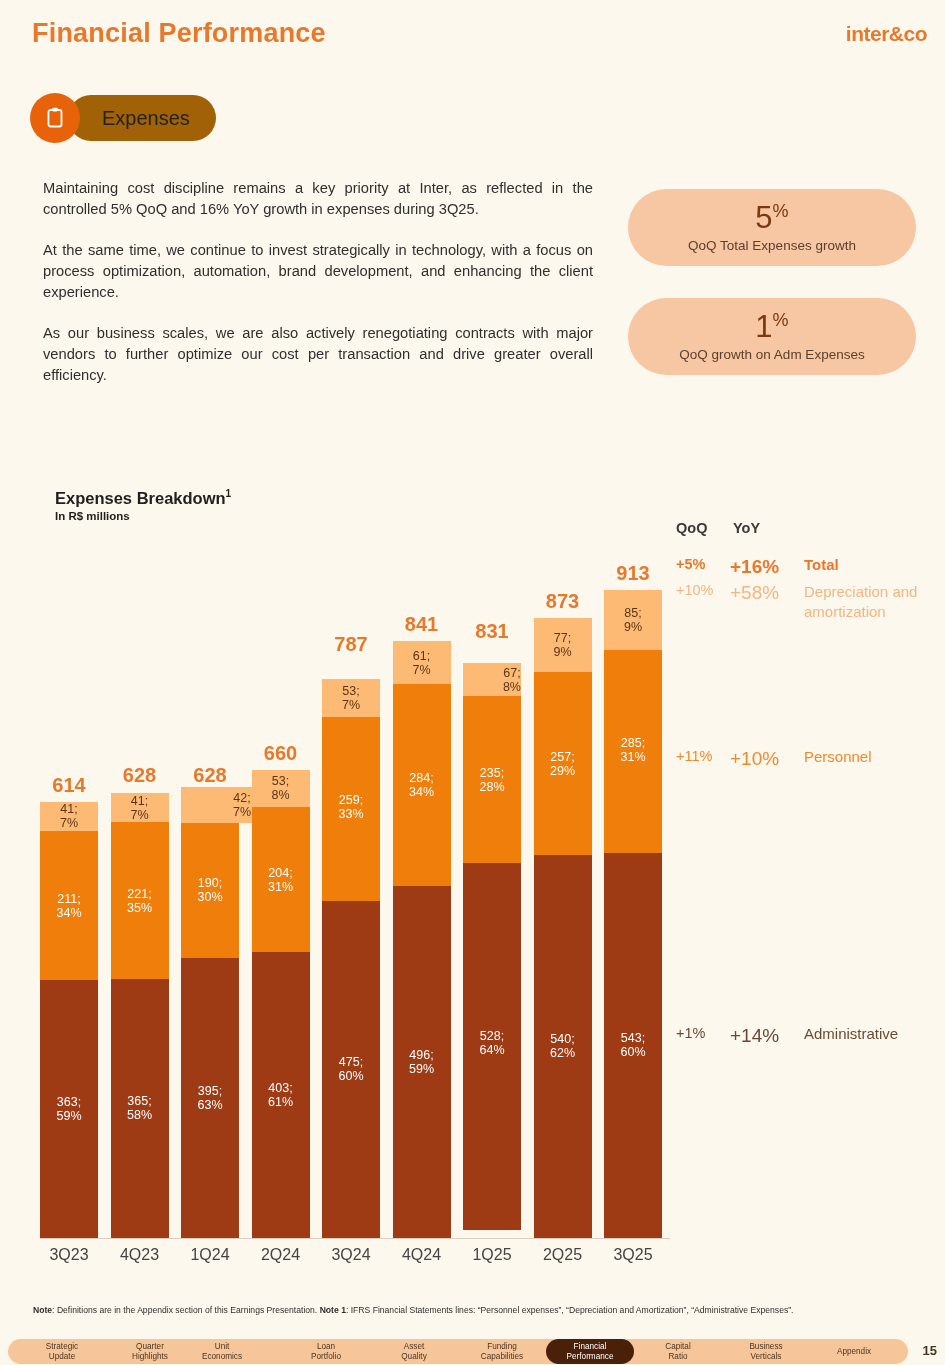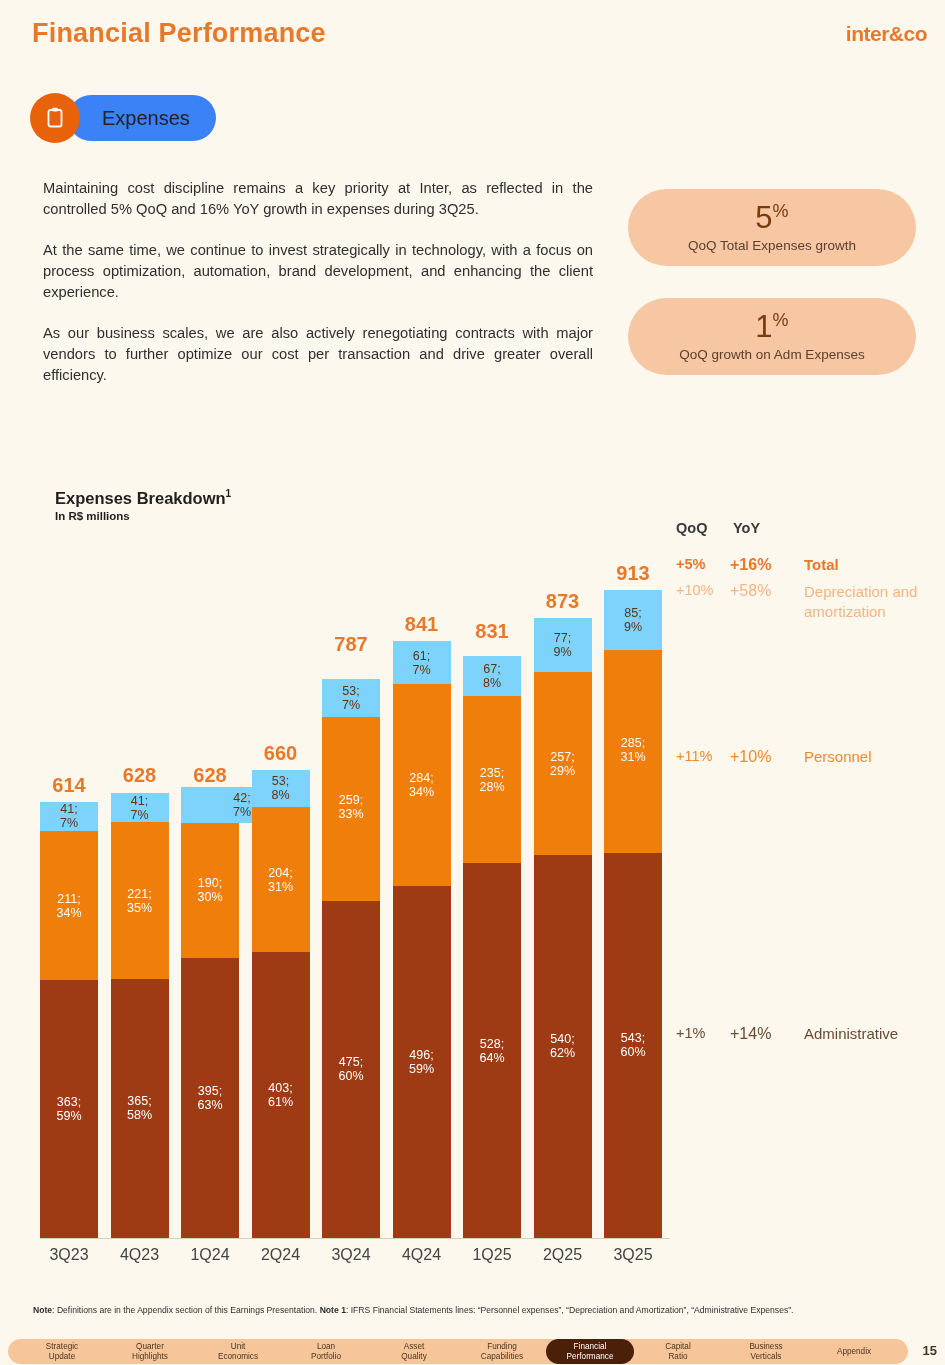--- a/index.html
+++ b/index.html
@@ -21,21 +21,21 @@
   }
 
   
   #section-badge{position:absolute;left:30px;top:93px;height:50px;display:flex;align-items:center;}
   #section-icon-circle{
     width:50px;height:50px;border-radius:50%;background:#E8620A;
     display:flex;align-items:center;justify-content:center;z-index:2;
   }
   #section-pill{
     height:46px;margin-left:-12px;padding:0 26px 0 34px;
-    background:#3b82f6;border-radius:23px;
+    background:#a16207;border-radius:23px;
     display:flex;align-items:center;
     font-size:20px;color:#222;
   }
 
   
   #body-copy{
     position:absolute;left:43px;top:178px;width:550px;
     font-size:14.7px;line-height:21px;color:#2f2f2f;text-align:justify;
   }
   #body-copy p{margin:0 0 20px 0;}
@@ -60,39 +60,39 @@
   #plot{position:absolute;left:40px;top:548px;width:625px;height:690px;}
   .bar-col{position:absolute;bottom:0;width:58px;}
   .bar-total{
     position:absolute;width:100%;text-align:center;
     font-size:20px;font-weight:bold;color:#E8782A;
   }
   .seg{position:absolute;left:0;width:100%;display:flex;align-items:center;justify-content:center;}
   .seg span{
     text-align:center;font-size:12.5px;line-height:14px;white-space:pre-line;
   }
-  .seg-da{background:#7dd3fc;}
+  .seg-da{background:#fdba74;}
   .seg-da span{color:#5a3617;}
   .seg-pe{background:#F07E0B;}
   .seg-pe span{color:#ffffff;}
   .seg-ad{background:#9E3B14;}
   .seg-ad span{color:#ffffff;}
 
   #axis-line{position:absolute;left:40px;top:1238px;width:630px;height:1px;background:#d8cfc0;}
   #x-labels{position:absolute;left:40px;top:1246px;width:625px;height:26px;}
   .x-label{position:absolute;width:58px;text-align:center;font-size:16px;color:#444;}
 
   
   #var-table{position:absolute;left:668px;top:520px;width:275px;}
   .var-head{position:absolute;font-size:14.5px;font-weight:bold;color:#3a3a3a;}
   #head-qoq{left:8px;top:0;}
   #head-yoy{left:65px;top:0;}
   .var-row{position:absolute;left:0;width:275px;}
   .var-qoq{position:absolute;left:8px;font-size:14.5px;font-weight:bold;}
-  .var-yoy{position:absolute;left:62px;font-size:16px;font-weight:bold;}
+  .var-yoy{position:absolute;left:62px;font-size:19px;font-weight:bold;}
   .var-name{position:absolute;left:136px;font-size:15px;}
   .row-total .var-qoq,.row-total .var-yoy,.row-total .var-name{color:#E8782A;font-weight:bold;}
   .row-da .var-qoq,.row-da .var-yoy,.row-da .var-name{color:#F3B583;font-weight:normal;}
   .row-pe .var-qoq,.row-pe .var-yoy,.row-pe .var-name{color:#EE8A2E;font-weight:normal;}
   .row-ad .var-qoq,.row-ad .var-yoy,.row-ad .var-name{color:#6b4a33;font-weight:normal;}
 
   
   #footnote{
     position:absolute;left:33px;top:1305px;width:890px;
     font-size:8.6px;color:#2e2e2e;
@@ -231,29 +231,29 @@
         <span>284;
 34%</span>
       </div>
       <div class="seg seg-da" style="height: 43.2946px; bottom: 553.604px;">
         <span>61;
 7%</span>
       </div>
       <div class="bar-total" style="bottom: 601.898px;">841</div>
     </div>
     <div class="bar-col" style="left: 423px; height: 589.801px;">
-      <div class="seg seg-ad" style="height: 374.747px; bottom: 0px; justify-content: center;">
+      <div class="seg seg-ad" style="height: 374.747px; bottom: 8px; justify-content: center;">
         <span>528;
 64%</span>
       </div>
       <div class="seg seg-pe" style="height: 166.791px; bottom: 374.747px;">
         <span>235;
 28%</span>
       </div>
-      <div class="seg seg-da" style="height: 40px; bottom: 541.538px;">
+      <div class="seg seg-da" style="height: 33px; bottom: 541.538px; justify-content: flex-end;">
         <span>67;
 8%</span>
       </div>
       <div class="bar-total" style="bottom: 594.801px;">831</div>
     </div>
     <div class="bar-col" style="left: 493.5px; height: 619.61px;">
       <div class="seg seg-ad" style="height: 383.264px; bottom: 0px;">
         <span>540;
 62%</span>
       </div>
@@ -327,21 +327,21 @@
 
 <div id="bottom-nav">
     <div class="nav-item" style="left: 10px; width: 88px;">
       <div>Strategic</div>
       <div>Update</div>
     </div>
     <div class="nav-item" style="left: 98px; width: 88px;">
       <div>Quarter</div>
       <div>Highlights</div>
     </div>
-    <div class="nav-item" style="left: 186px; width: 88px;">
+    <div class="nav-item" style="left: 170px; width: 88px;">
       <div>Unit</div>
       <div>Economics</div>
     </div>
     <div class="nav-item" style="left: 274px; width: 88px;">
       <div>Loan</div>
       <div>Portfolio</div>
     </div>
     <div class="nav-item" style="left: 362px; width: 88px;">
       <div>Asset</div>
       <div>Quality</div>

